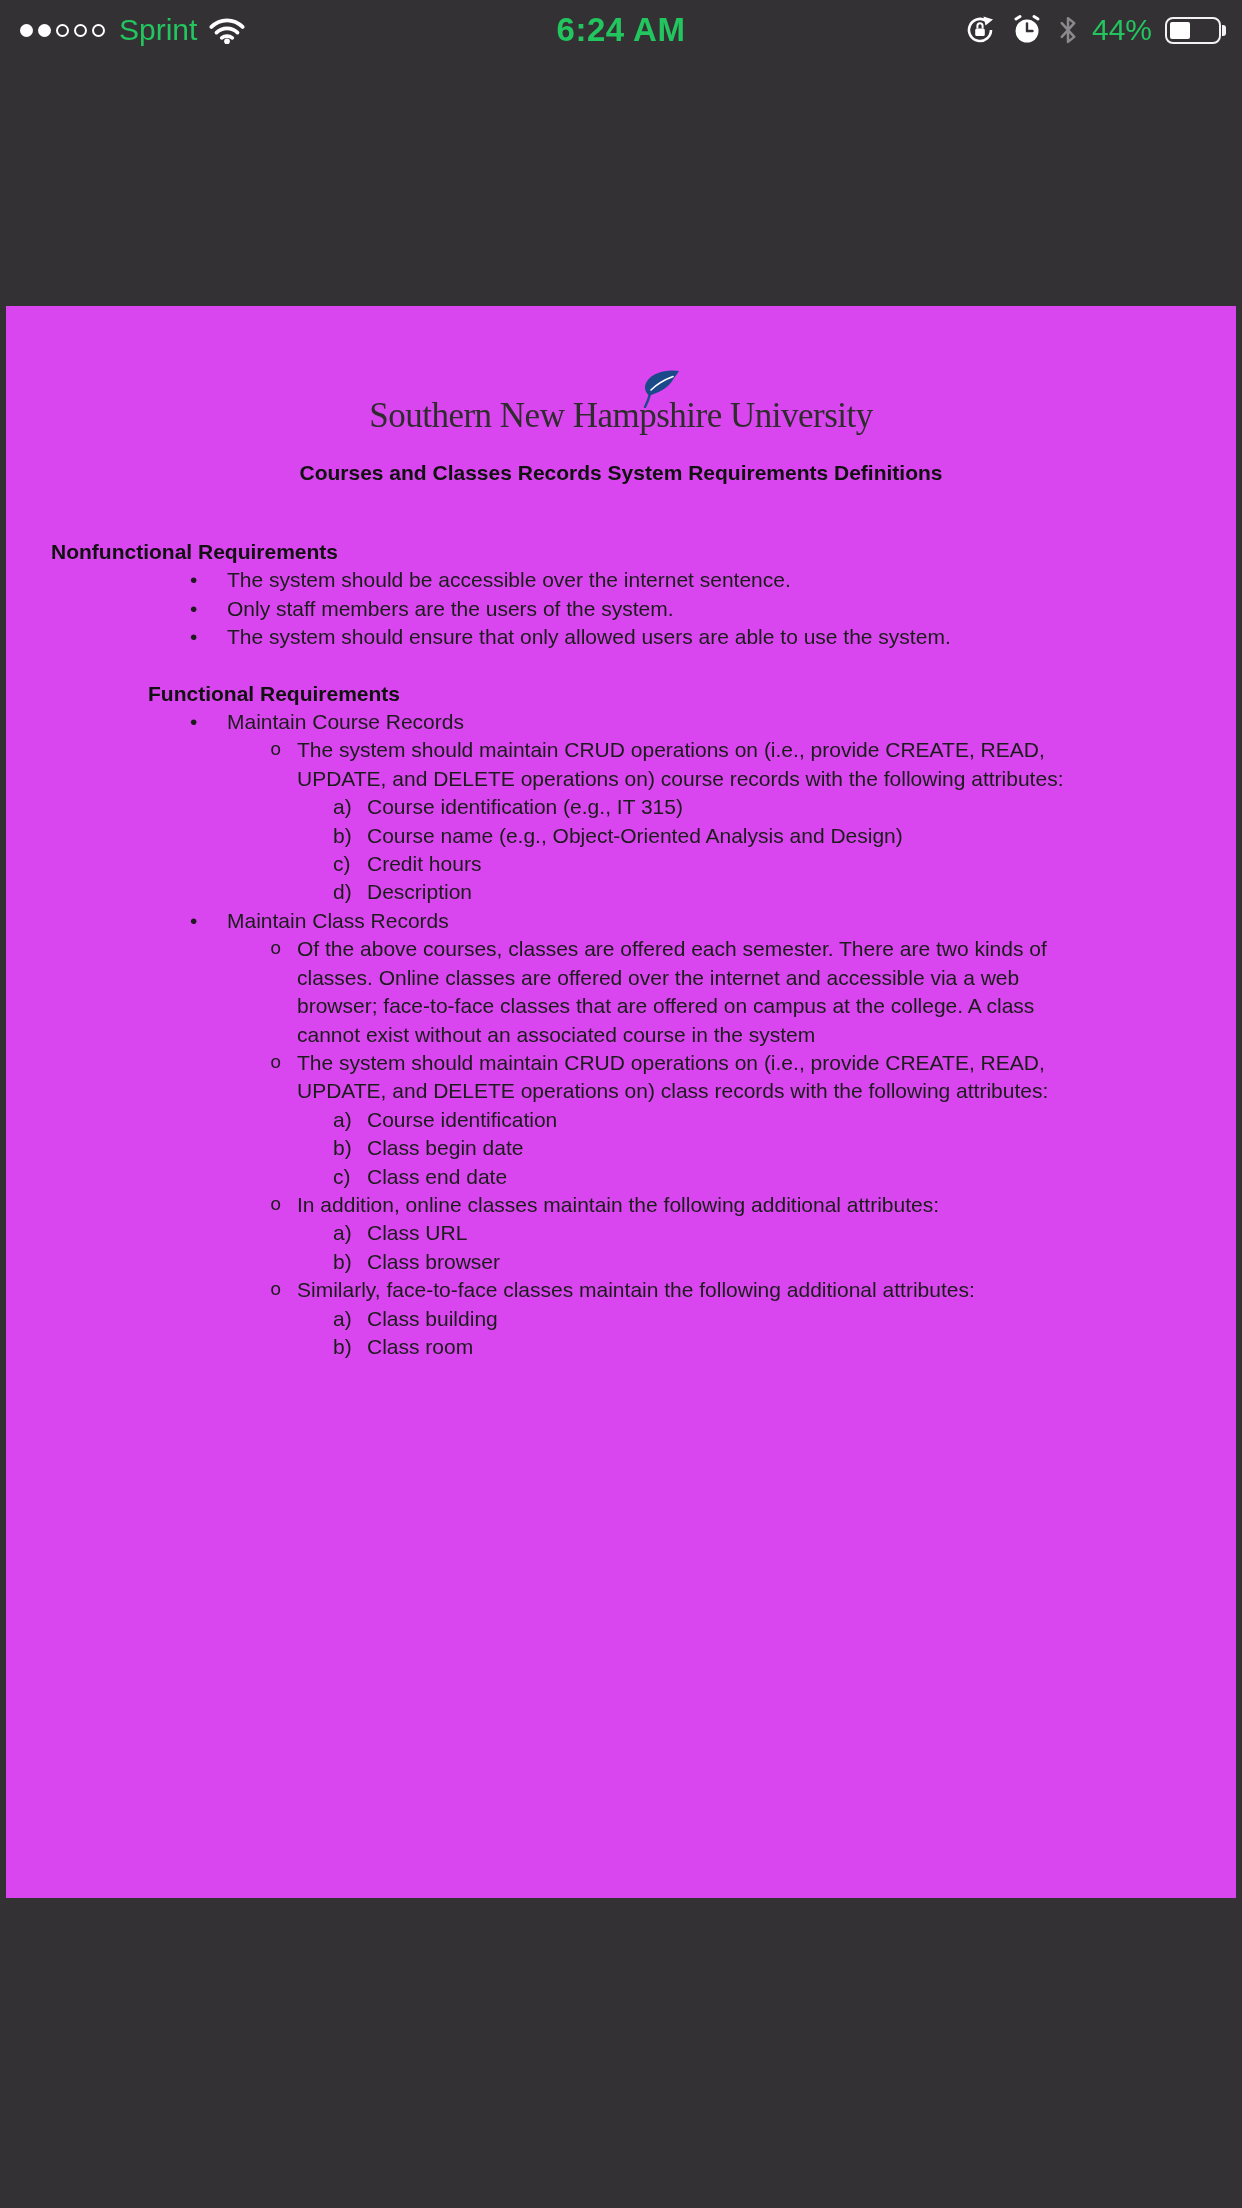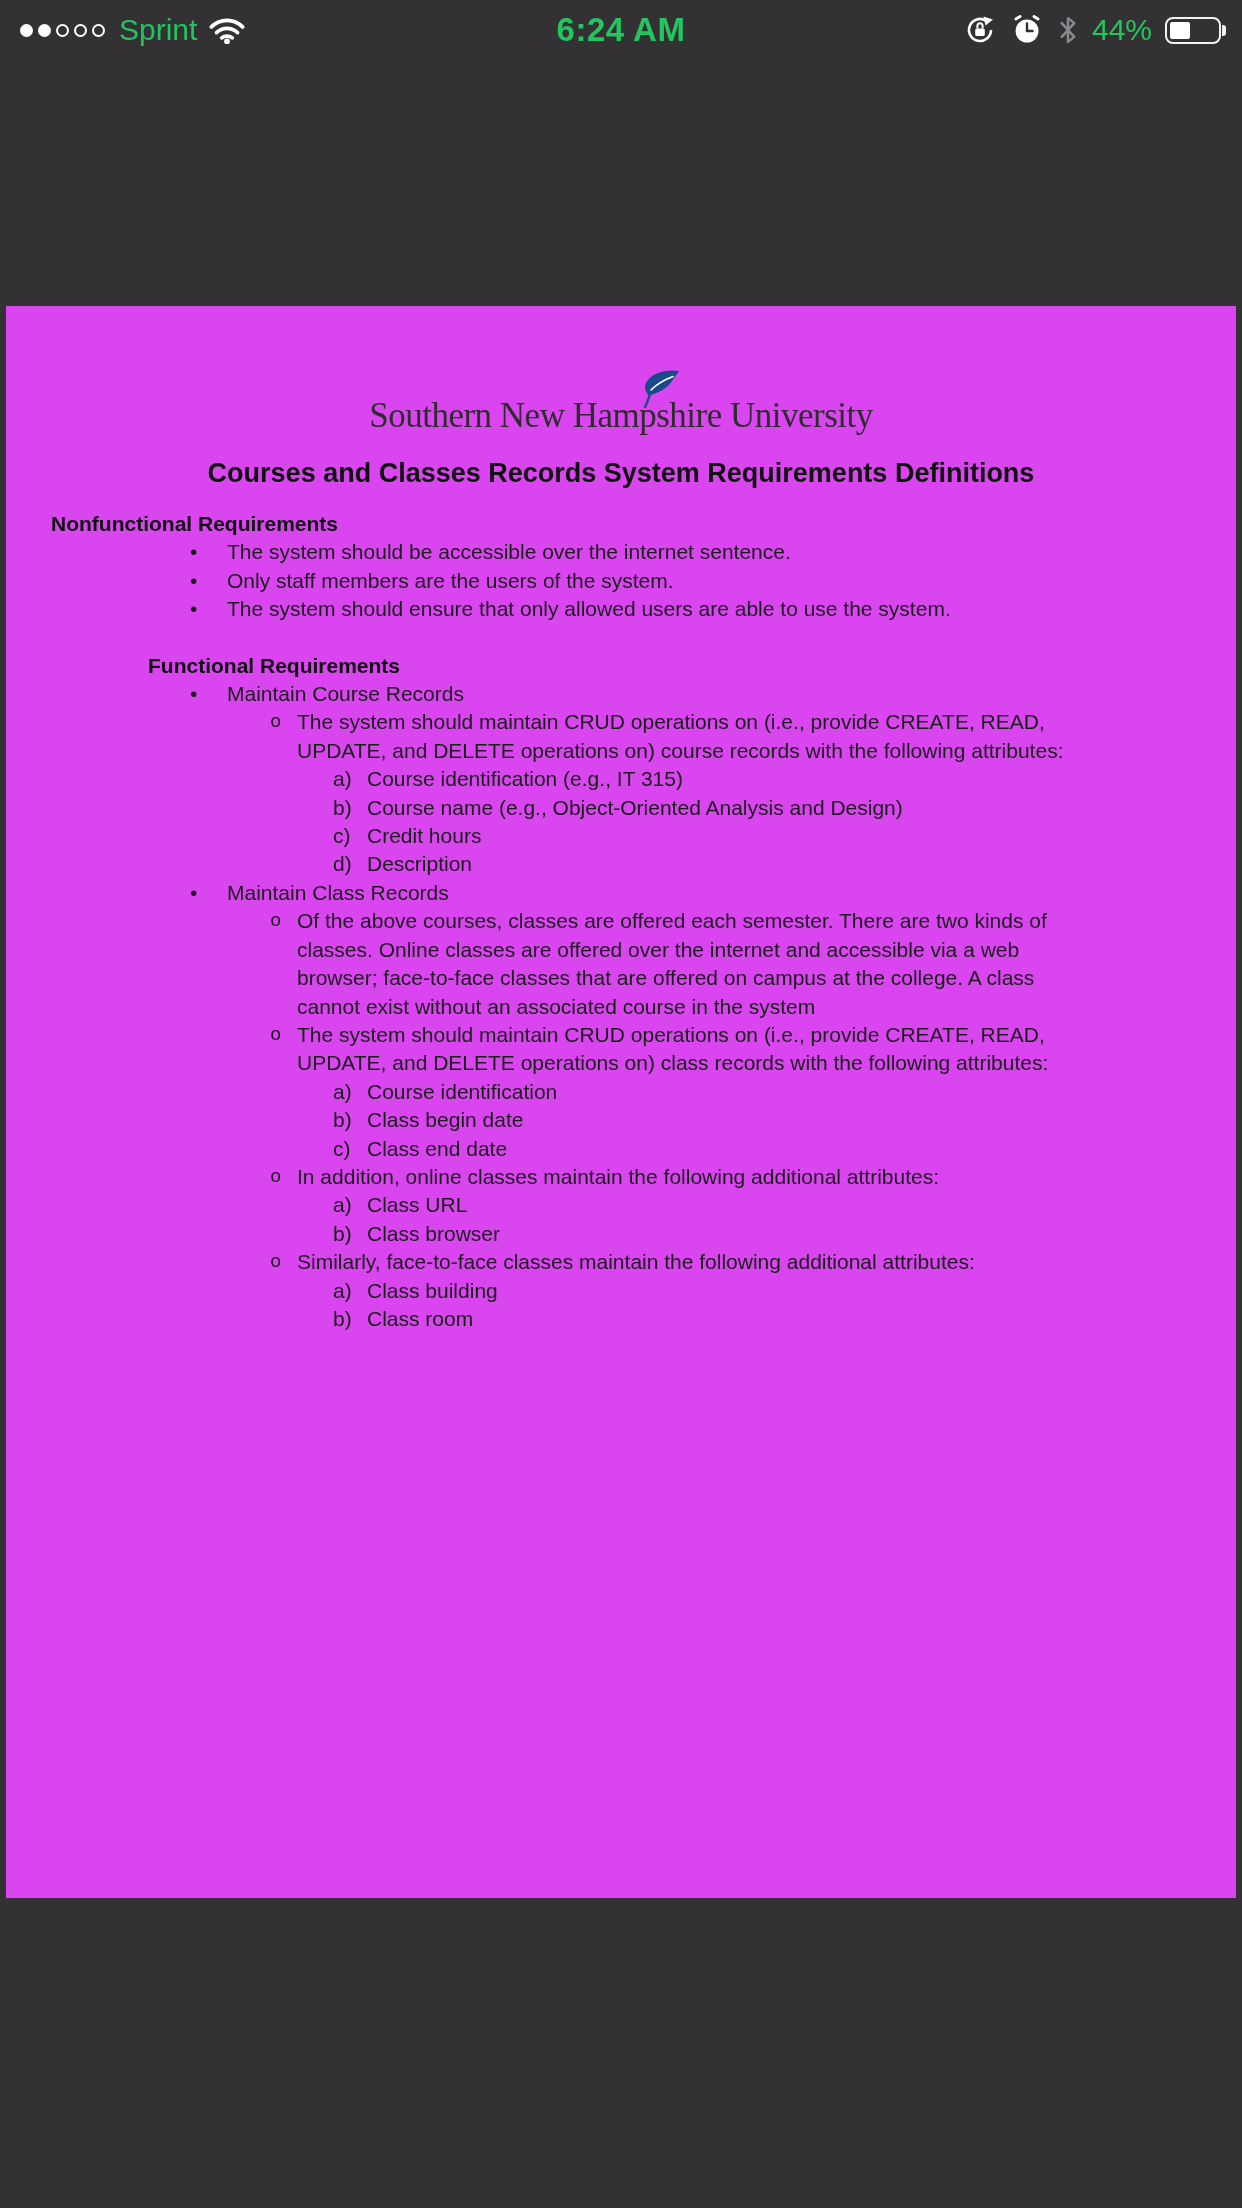--- a/index.html
+++ b/index.html
@@ -48,25 +48,25 @@
   }
   .logo-row{margin-top:90px;text-align:center;height:48px;}
   .logo-text{
     position:relative;display:inline-block;
     font-family:"Liberation Serif", serif;
     font-size:35px;color:#2e2c2d;letter-spacing:-0.5px;
   }
   .leaf{position:absolute;left:268px;top:-26px;}
   .doc-title{
     margin-top:16px;text-align:center;
-    font-size:27px;line-height:26px;font-weight:700;color:#111111;
+    font-size:21px;line-height:26px;font-weight:700;color:#111111;
   }
   .line{position:relative;font-size:21px;line-height:28.4px;color:#1c1c1c;}
   .h{font-weight:700;padding-left:142px;color:#111111;}
-  .h1gap{margin-top:24px;padding-left:45px;}
+  .h1gap{margin-top:52px;padding-left:45px;}
   .h2gap{margin-top:28px;}
   .l1{padding-left:221px;}
   .l1 .mark{position:absolute;left:184px;top:0;}
   .l2{padding-left:291px;padding-right:150px;}
   .l2 .mark{position:absolute;left:264px;top:0;font-family:"Liberation Mono", monospace;font-size:19px;}
   .l3{padding-left:361px;}
   .l3 .mark{position:absolute;left:327px;top:0;}
 </style>
 </head>
 <body>

